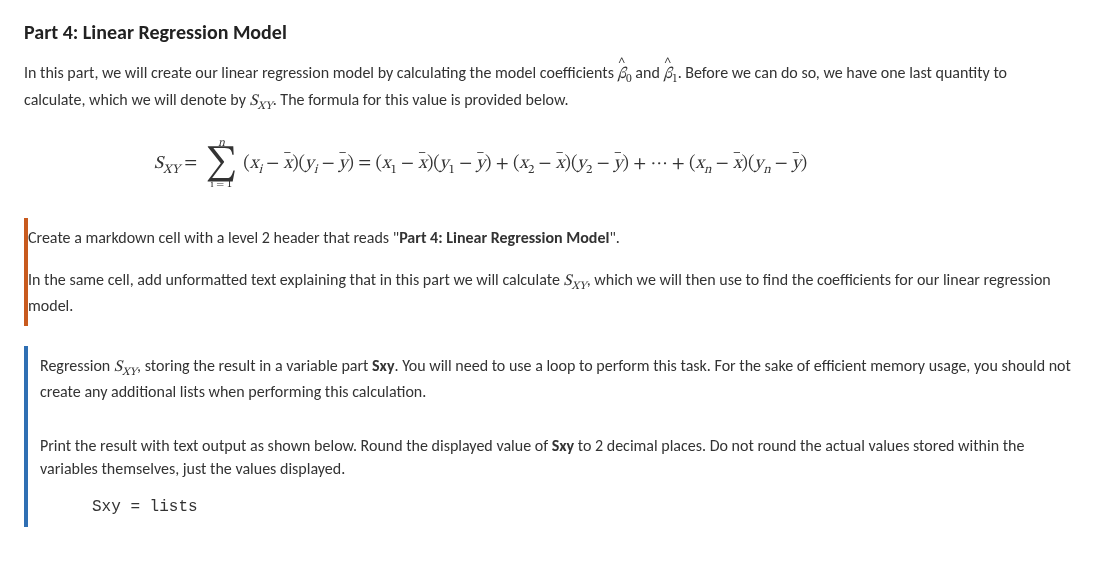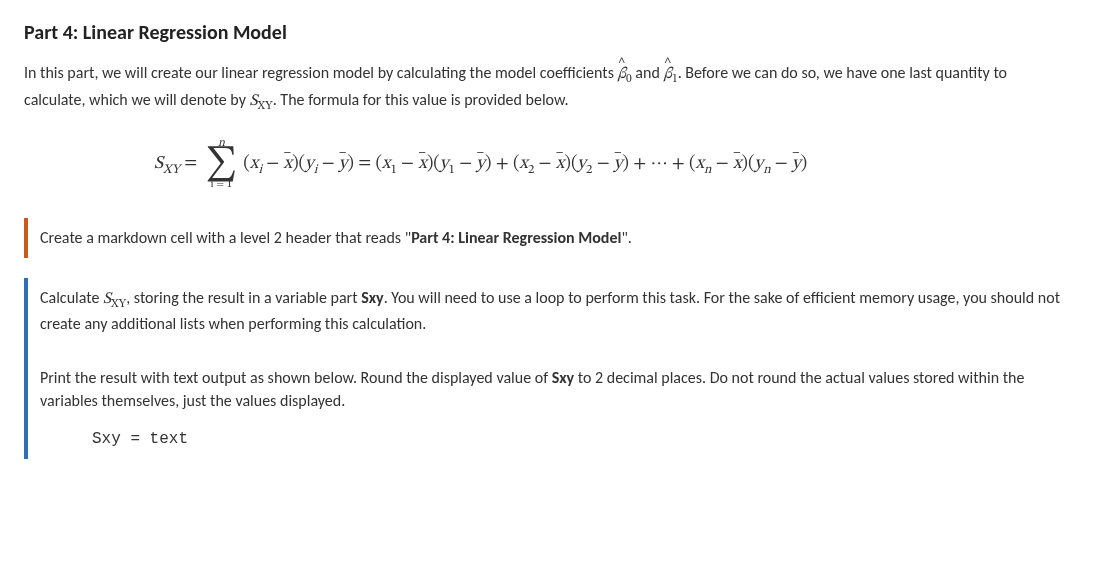--- a/index.html
+++ b/index.html
@@ -37,20 +37,21 @@
       content: "^";
       position: absolute;
       top: -0.7em;
       left: 0.05em;
       font-style: normal;
       font-size: 0.9em;
     }
     .sub {
       font-size: 0.72em;
       vertical-align: sub;
+      font-style: italic;
     }
     .subup {
       font-size: 0.72em;
       font-style: normal;
     }
     .formula-block {
       text-align: left;
       padding: 10px 0 18px 130px;
       font-family: "Cambria Math", "STIX Two Math", "Times New Roman", serif;
       font-size: 18px;
@@ -85,21 +86,21 @@
     .xbar::before {
       content: "\2013";
       position: absolute;
       top: -0.55em;
       left: 0.02em;
       font-style: normal;
       font-size: 0.8em;
     }
     .instruction-block {
       border-left: 4px solid #c85a1e;
-      padding: 2px 0 2px 12px;
+      padding: 2px 0 2px 0;
       margin: 10px 0 20px 0;
     }
     .instruction-block p {
       margin: 6px 0;
     }
     .instruction-block-blue {
       border-left: 4px solid #2f6fb3;
       padding: 2px 0 2px 12px;
       margin: 10px 0 12px 0;
     }
@@ -129,23 +130,26 @@
 </p>
 
 <div class="formula-block">
   <span class="math-symbol">S</span><span class="sub">XY</span><span style="font-style:normal">  =  </span><span class="sigma-wrap"><span class="sigma-top">n</span><span class="sigma-sym">∑</span><span class="sigma-bot">i = 1</span></span><span style="font-style:normal">(</span><span class="math-symbol">x</span><span class="sub">i</span><span style="font-style:normal"> − </span><span class="math-symbol xbar">x</span><span style="font-style:normal">)</span><span style="font-style:normal">(</span><span class="math-symbol">y</span><span class="sub">i</span><span style="font-style:normal"> − </span><span class="math-symbol xbar">y</span><span style="font-style:normal">)</span><span style="font-style:normal">  =  </span><span style="font-style:normal">(</span><span class="math-symbol">x</span><span class="sub subup">1</span><span style="font-style:normal"> − </span><span class="math-symbol xbar">x</span><span style="font-style:normal">)</span><span style="font-style:normal">(</span><span class="math-symbol">y</span><span class="sub subup">1</span><span style="font-style:normal"> − </span><span class="math-symbol xbar">y</span><span style="font-style:normal">)</span><span style="font-style:normal"> + </span><span style="font-style:normal">(</span><span class="math-symbol">x</span><span class="sub subup">2</span><span style="font-style:normal"> − </span><span class="math-symbol xbar">x</span><span style="font-style:normal">)</span><span style="font-style:normal">(</span><span class="math-symbol">y</span><span class="sub subup">2</span><span style="font-style:normal"> − </span><span class="math-symbol xbar">y</span><span style="font-style:normal">)</span><span style="font-style:normal"> + ⋯ + </span><span style="font-style:normal">(</span><span class="math-symbol">x</span><span class="sub">n</span><span style="font-style:normal"> − </span><span class="math-symbol xbar">x</span><span style="font-style:normal">)</span><span style="font-style:normal">(</span><span class="math-symbol">y</span><span class="sub">n</span><span style="font-style:normal"> − </span><span class="math-symbol xbar">y</span><span style="font-style:normal">)</span>
 </div>
 
 <div class="instruction-block">
   <p>
     <span>Create a markdown cell with a level 2 header that reads "</span><span class="bold">Part 4: Linear Regression Model</span><span>".</span>
   </p>
+  <p style="margin-top:18px">
+    <span>In the same cell, add unformatted text explaining that in this part we will calculate </span><span class="math-inline"><span class="math-symbol">S</span><span class="sub">XY</span></span><span>, which we will then use to find the coefficients for our linear regression model.</span>
+  </p>
 </div>
 
 <div class="instruction-block-blue">
   <p>
-    <span>Calculate </span><span class="math-inline"><span class="math-symbol">S</span><span class="sub">XY</span></span><span>, storing the result in a variable part </span><span class="bold">Sxy</span><span>. You will need to use a loop to perform this task. For the sake of efficient memory usage, you should not create any additional lists when performing this calculation.</span>
+    <span>Regression </span><span class="math-inline"><span class="math-symbol">S</span><span class="sub">XY</span></span><span>, storing the result in a variable part </span><span class="bold">Sxy</span><span>. You will need to use a loop to perform this task. For the sake of efficient memory usage, you should not create any additional lists when performing this calculation.</span>
   </p>
   <p style="margin-top:30px">
     <span>Print the result with text output as shown below. Round the displayed value of </span><span class="bold">Sxy</span><span> to 2 decimal places. Do not round the actual values stored within the variables themselves, just the values displayed.</span>
   </p>
-  <div class="code-out">Sxy = text</div>
+  <div class="code-out">Sxy = lists</div>
 </div>
 
 </body></html>

